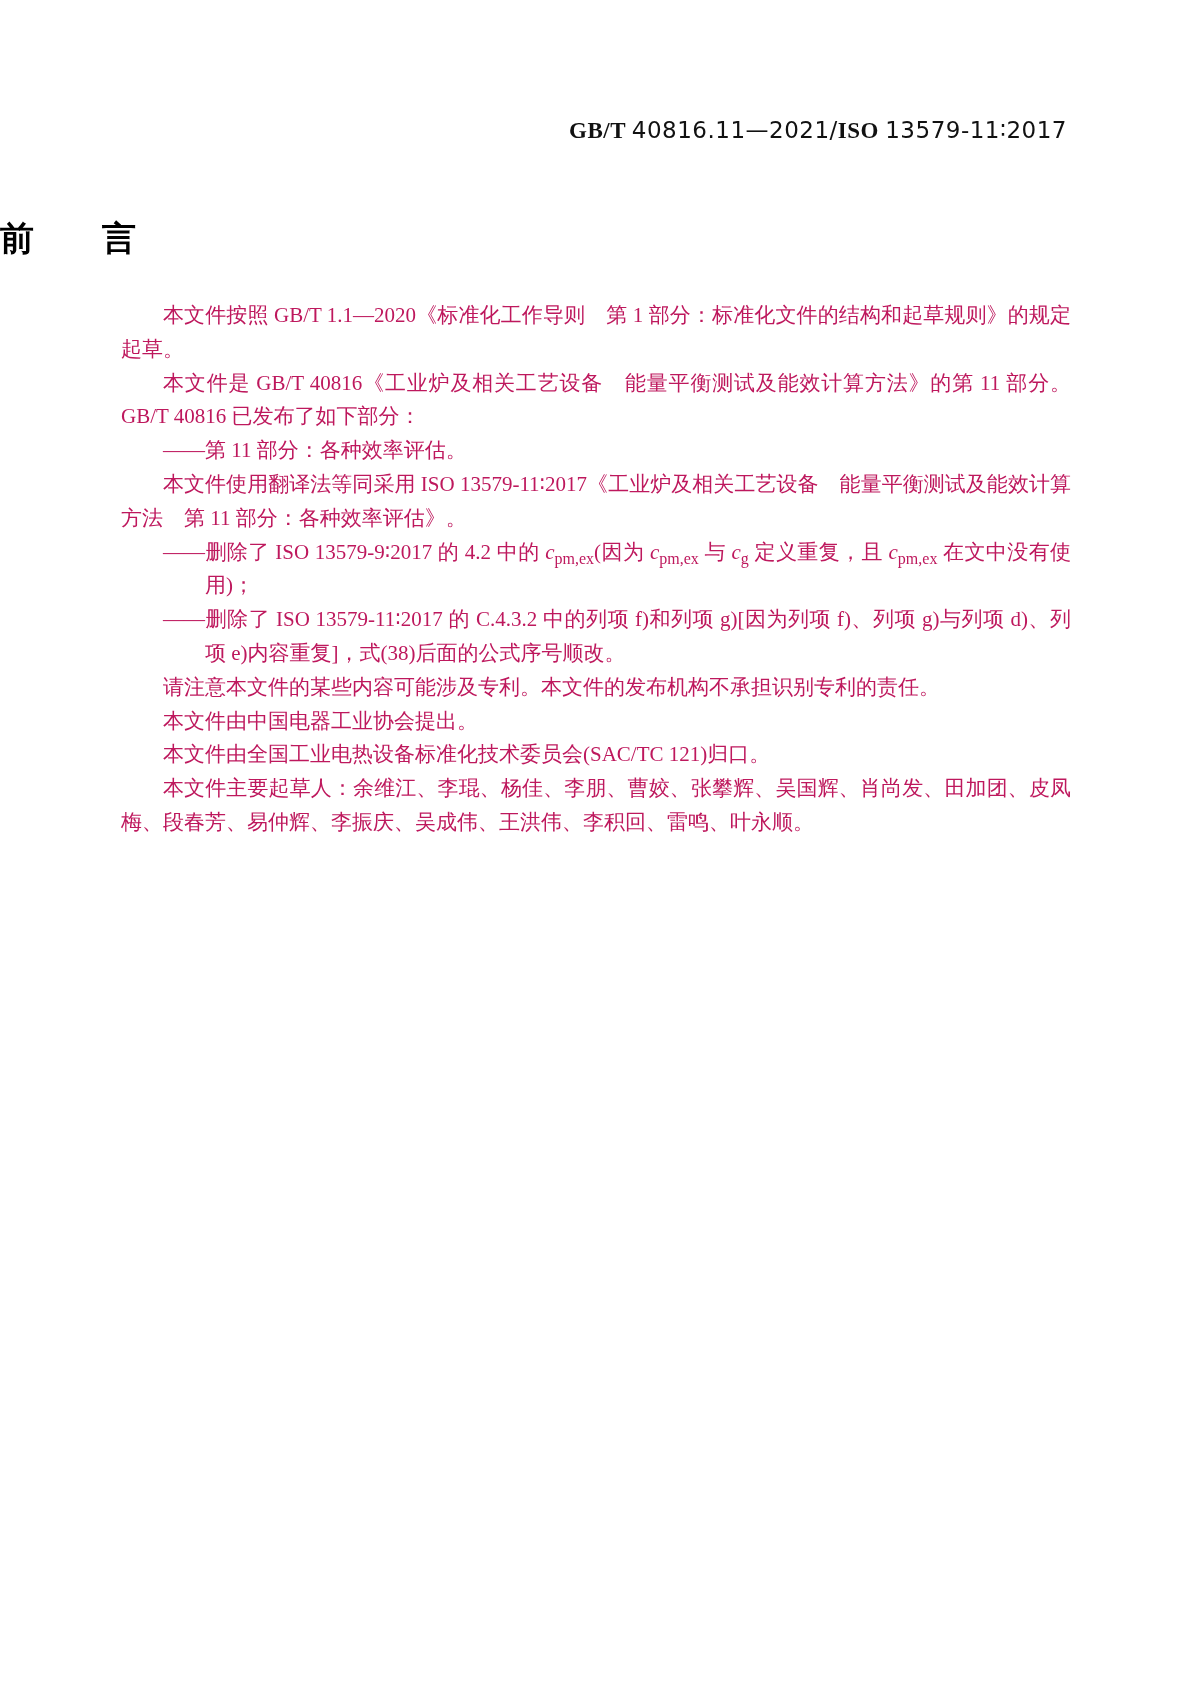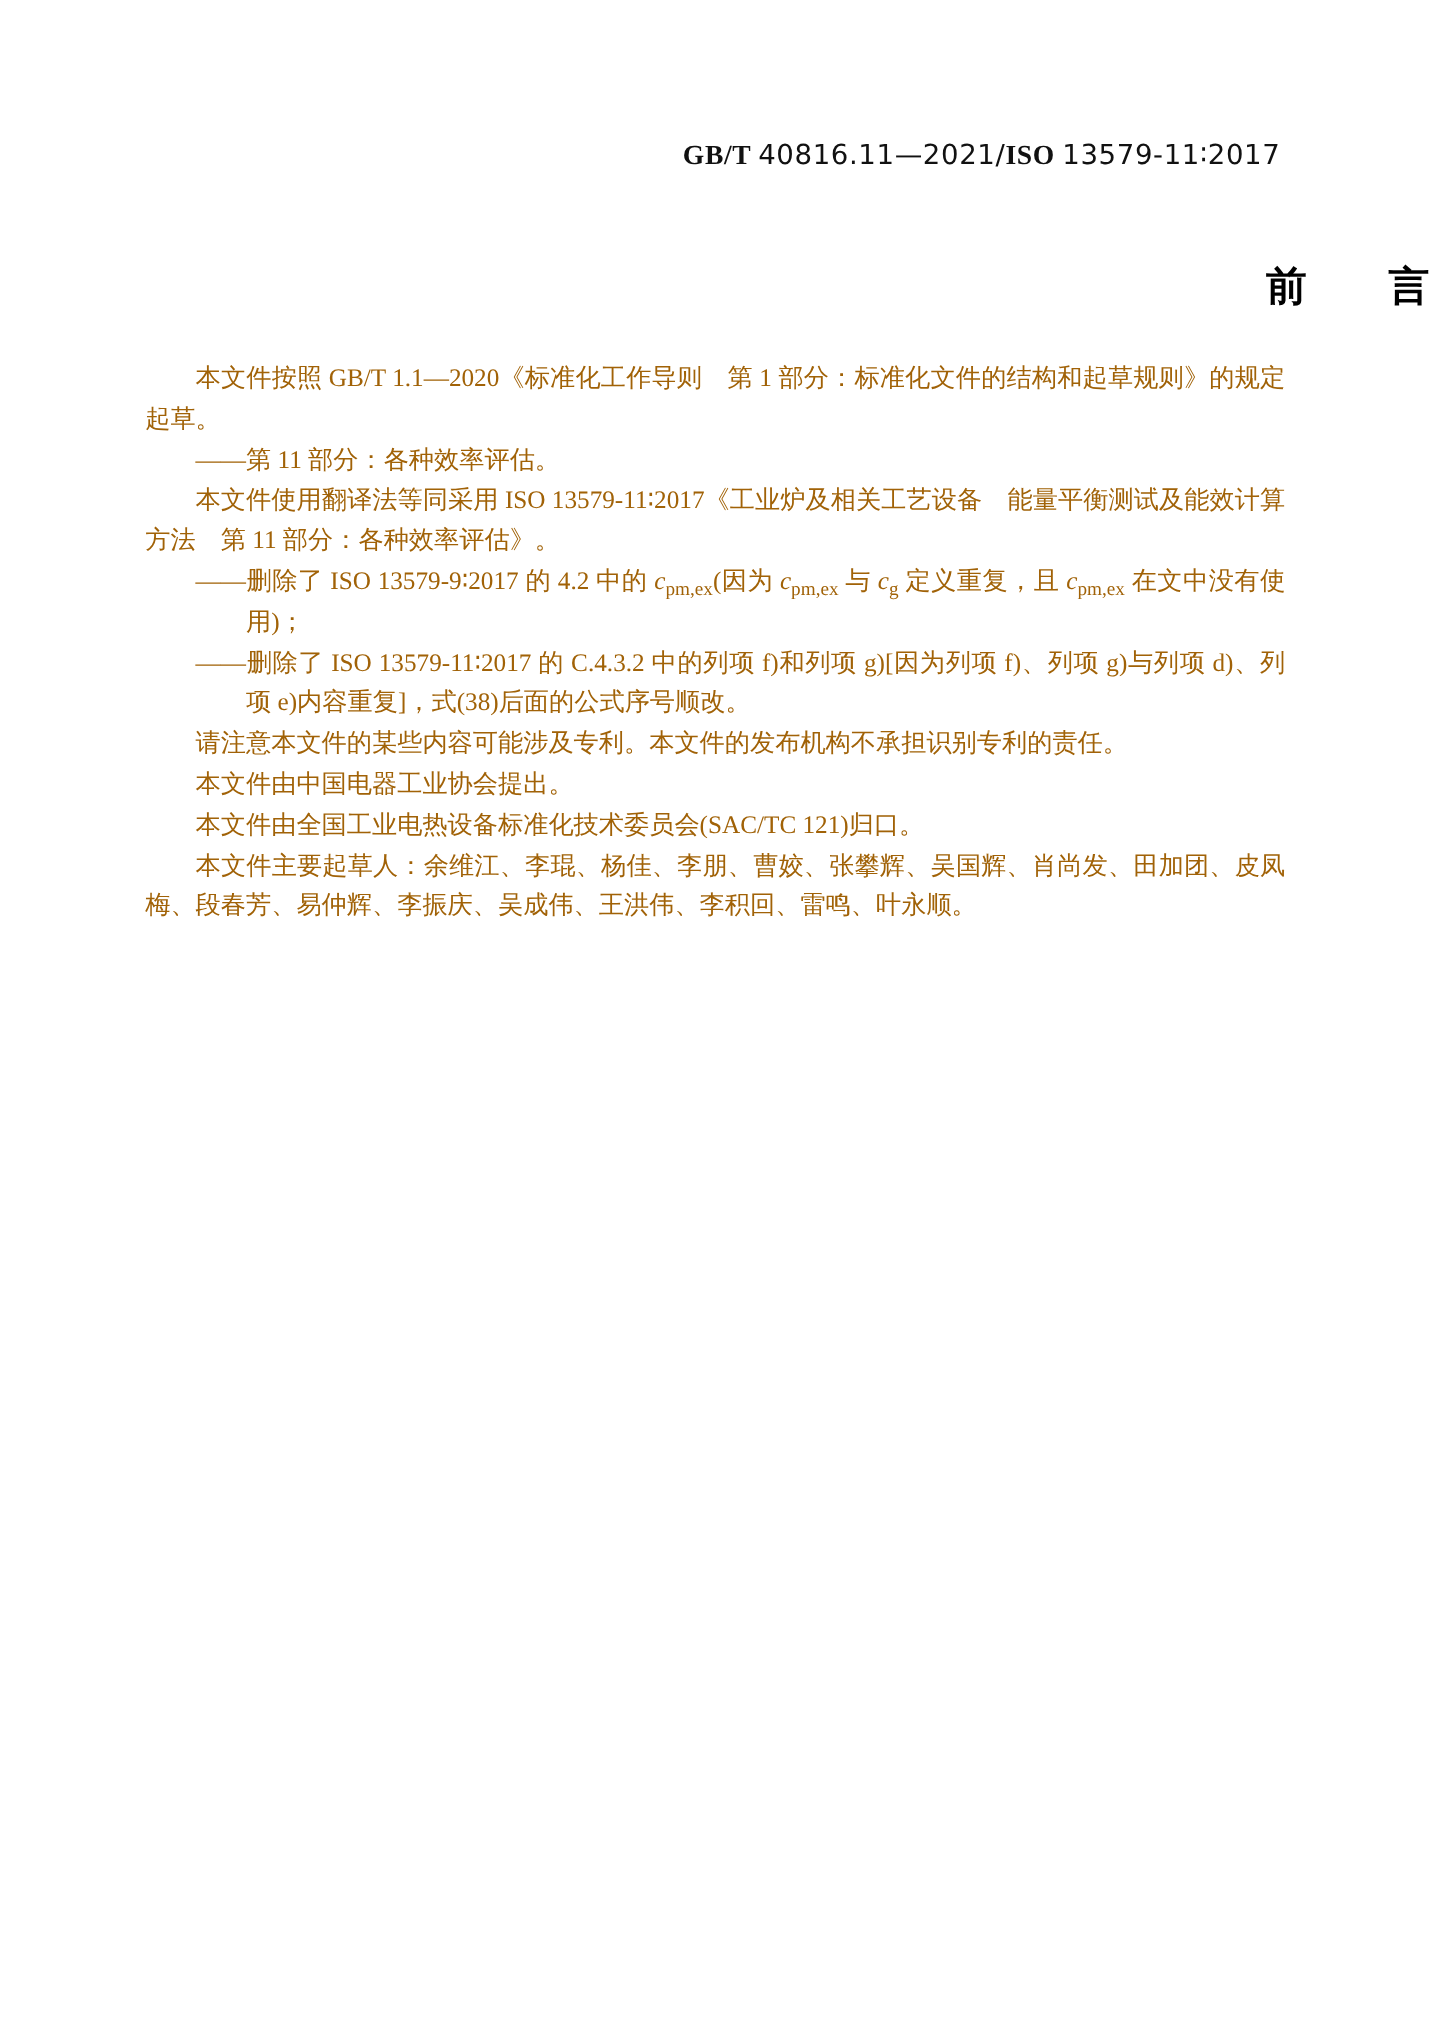--- a/index.html
+++ b/index.html
@@ -27,35 +27,35 @@
   }
   .hdr-num {
     font-family: "DejaVu Sans", "Liberation Sans", sans-serif;
     font-weight: 500;
   }
   .doc-title {
     position: absolute;
     top: 216px;
     left: 0;
     width: 100%;
-    text-align: right;
+    text-align: left;
     font-family: "DejaVu Sans", "Liberation Sans", sans-serif;
     font-weight: bold;
     font-size: 34px;
     color: #000000;
   }
   .content {
     position: absolute;
     top: 299px;
     left: 121px;
     width: 950px;
     font-size: 21px;
     line-height: 33.8px;
     text-align: justify;
-    color: #a16207;
+    color: #be185d;
   }
   .para { text-indent: 2em; }
   .list {
     padding-left: 4em;
     text-indent: -2em;
   }
   .var {
     font-family: "Liberation Serif", "DejaVu Serif", serif;
     font-style: italic;
   }
@@ -80,20 +80,21 @@
 <div class="page">
 
   <div class="doc-header">
     <span class="hdr-serif">GB/T </span><span class="hdr-num">40816.11—2021/</span><span class="hdr-serif">ISO </span><span class="hdr-num">13579-11∶2017</span>
   </div>
 
   <h1 class="doc-title">前　　言</h1>
 
   <div class="content">
     <p class="para">本文件按照 GB/T 1.1—2020《标准化工作导则　第 1 部分：标准化文件的结构和起草规则》的规定起草。</p>
+    <p class="para">本文件是 GB/T 40816《工业炉及相关工艺设备　能量平衡测试及能效计算方法》的第 11 部分。GB/T 40816 已发布了如下部分：</p>
     <p class="list">——第 11 部分：各种效率评估。</p>
     <p class="para">本文件使用翻译法等同采用 ISO 13579-11∶2017《工业炉及相关工艺设备　能量平衡测试及能效计算方法　第 11 部分：各种效率评估》。</p>
     <p class="list"><span>——删除了 ISO 13579-9∶2017 的 4.2 中的 </span><i class="var">c</i><sub class="var-sub">pm,ex</sub><span>(因为 </span><i class="var">c</i><sub class="var-sub">pm,ex</sub><span> 与 </span><i class="var">c</i><sub class="var-sub">g</sub><span> 定义重复，且 </span><i class="var">c</i><sub class="var-sub">pm,ex</sub><span> 在文中没有使用)；</span></p>
     <p class="list">——删除了 ISO 13579-11∶2017 的 C.4.3.2 中的列项 f)和列项 g)[因为列项 f)、列项 g)与列项 d)、列项 e)内容重复]，式(38)后面的公式序号顺改。</p>
     <p class="para">请注意本文件的某些内容可能涉及专利。本文件的发布机构不承担识别专利的责任。</p>
     <p class="para">本文件由中国电器工业协会提出。</p>
     <p class="para">本文件由全国工业电热设备标准化技术委员会(SAC/TC 121)归口。</p>
     <p class="para">本文件主要起草人：余维江、李琨、杨佳、李朋、曹姣、张攀辉、吴国辉、肖尚发、田加团、皮凤梅、段春芳、易仲辉、李振庆、吴成伟、王洪伟、李积回、雷鸣、叶永顺。</p>
   </div>
 

